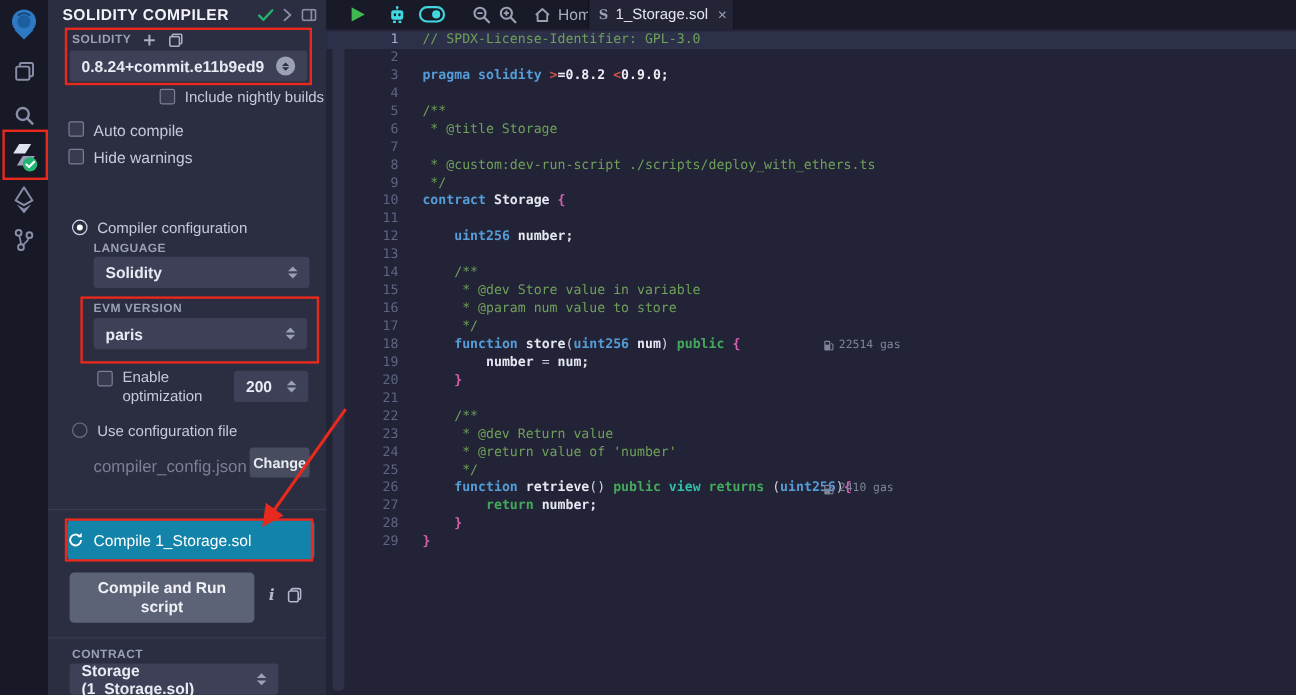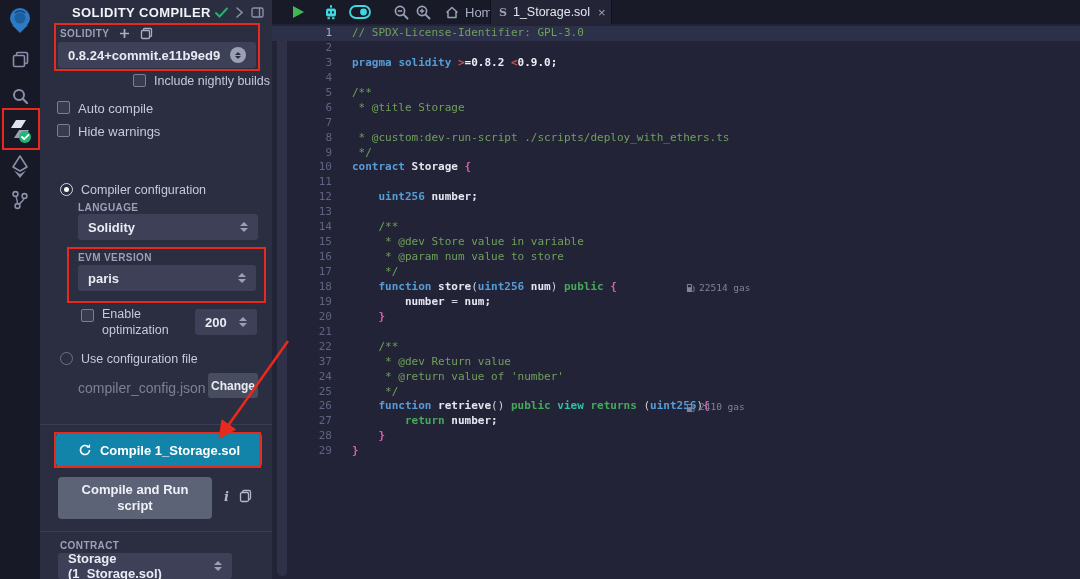--- a/index.html
+++ b/index.html
@@ -4,41 +4,41 @@
 <style>
   *{box-sizing:border-box;margin:0;padding:0}
   html,body{width:1080px;height:579px;overflow:hidden;background:#232435;font-family:"Liberation Sans",sans-serif}
   .abs{position:absolute}
   
   #rail{position:absolute;left:0;top:0;width:40px;height:579px;background:#181927}
   .rail-item{position:absolute;left:0;width:40px;height:34px;display:flex;align-items:center;justify-content:center}
   
   #panel{position:absolute;left:40px;top:0;width:232px;height:579px;background:#2b2d41;font-size:13px;color:#c6c9da}
   #panel-header{position:absolute;top:0;left:0;width:100%;height:24px;display:flex;align-items:center}
-  #panel-title{margin-left:32px;font-size:13px;font-weight:bold;color:#f2f3f8;letter-spacing:.4px}
+  #panel-title{margin-left:12px;font-size:13px;font-weight:bold;color:#f2f3f8;letter-spacing:.4px}
   .hdr-icons{position:absolute;right:8px;top:0;height:24px;display:flex;align-items:center;gap:8px}
   .caps{font-size:10px;font-weight:bold;color:#9aa0b6;letter-spacing:.4px}
   .sel{background:#3d4056;border-radius:3px;height:26px;display:flex;align-items:center;padding:0 10px;color:#e9ebf4;font-size:13px;font-weight:bold;position:absolute;cursor:pointer}
   .sel .grow{flex:1}
   .stepper{width:9px;height:14px;display:flex;flex-direction:column;justify-content:center;gap:2px;align-items:center}
   .stepper i{display:block;width:0;height:0;border-left:4px solid transparent;border-right:4px solid transparent}
   .stepper .up{border-bottom:4px solid #9aa0b5}
   .stepper .dn{border-top:4px solid #9aa0b5}
   .circle-stepper{width:16px;height:16px;border-radius:50%;background:#9ba0b4;display:flex;flex-direction:column;align-items:center;justify-content:center;gap:1px}
   .circle-stepper i{display:block;width:0;height:0;border-left:3px solid transparent;border-right:3px solid transparent}
   .circle-stepper .up{border-bottom:3.5px solid #2b2d41}
   .circle-stepper .dn{border-top:3.5px solid #2b2d41}
   .checkbox{width:13px;height:13px;border:1px solid #7a7f97;border-radius:2px;background:#383b50;flex:none}
   .chk-row{position:absolute;display:flex;align-items:flex-start;gap:8px;font-size:12.5px;color:#c6c9da}
   .radio{width:13px;height:13px;border-radius:50%;flex:none;position:relative}
   .radio.on{border:1.5px solid #d3d7e6}
   .radio.on::after{content:"";position:absolute;left:50%;top:50%;width:5px;height:5px;margin:-2.5px 0 0 -2.5px;border-radius:50%;background:#fff}
   .radio.off{border:1.5px solid #6e7288}
   .divider{position:absolute;left:0;width:100%;height:1px;background:#3a3d52}
-  #compile-btn{position:absolute;left:16px;top:433px;width:206px;height:34px;background:#1283a9;border:none;border-radius:4px;color:#fff;font-size:13px;font-weight:bold;display:flex;align-items:center;justify-content:center;gap:8px;cursor:pointer;font-family:"Liberation Sans",sans-serif}
+  #compile-btn{position:absolute;left:16px;top:433px;width:206px;height:34px;background:#1283a9;border:none;border-radius:4px;color:#fff;font-size:13px;font-weight:normal;display:flex;align-items:center;gap:8px;cursor:pointer;font-family:"Liberation Sans",sans-serif}
   #compile-run-btn{position:absolute;left:18px;top:477px;width:154px;height:42px;background:#5d6377;border:none;border-radius:4px;color:#f0f1f7;font-size:13px;font-weight:bold;line-height:16px;cursor:pointer;font-family:"Liberation Sans",sans-serif}
   #change-btn{position:absolute;left:168px;top:373px;width:50px;height:25px;background:#484c5f;border:none;border-radius:3px;color:#e9ebf4;font-size:12px;font-weight:bold;cursor:pointer;font-family:"Liberation Sans",sans-serif}
   
   #editor-col{position:absolute;left:272px;top:0;right:0;height:579px;background:#222336}
   #toolbar{position:absolute;left:0;top:0;right:0;height:24px;background:#191a27;display:flex;align-items:center}
   .tb-item{display:flex;align-items:center;justify-content:center;height:24px;cursor:pointer}
   #home-tab{display:flex;align-items:center;gap:6px;color:#a7adc2;font-size:13px;margin-left:14px;cursor:pointer}
   #file-tab{position:absolute;left:218px;top:0;width:122px;height:24px;background:#232536;border-left:1px solid #10111c;border-right:1px solid #10111c;display:flex;align-items:center;gap:6px;padding:0 8px;cursor:pointer}
   #file-tab .s-ic{color:#9aa0b5;font-weight:bold;font-size:11px;font-family:"DejaVu Serif",serif}
   #file-tab .title{color:#e3e6f0;font-size:12.5px}
@@ -318,21 +318,21 @@
       <div class="cl"><span class="ln">17</span><span class="codetxt"><span class="t-cm">     */</span></span></div>
       <div class="cl"><span class="ln">18</span><span class="codetxt"><span class="t-pl">    </span><span class="t-kw">function</span><span class="t-pl"> </span><span class="t-id">store</span><span class="t-pl">(</span><span class="t-kw">uint256</span><span class="t-pl"> </span><span class="t-id">num</span><span class="t-pl">) </span><span class="t-gr">public</span><span class="t-pl"> </span><span class="t-br">{</span></span><span class="gas"><svg width="9" height="10" viewBox="0 0 10 11">
             <rect x="1" y="1" width="5.6" height="9" rx="1" fill="#7e8499"></rect>
             <rect x="2.1" y="2.2" width="3.4" height="2.4" fill="#222336"></rect>
             <path d="M7.4 3.4 L9 4.6 V8.6 a1 1 0 0 1 -2 0" fill="none" stroke="#7e8499" stroke-width="1"></path>
           </svg><span>22514 gas</span></span></div>
       <div class="cl"><span class="ln">19</span><span class="codetxt"><span class="t-pl">        </span><span class="t-id">number</span><span class="t-pl"> = </span><span class="t-id">num;</span></span></div>
       <div class="cl"><span class="ln">20</span><span class="codetxt"><span class="t-pl">    </span><span class="t-br">}</span></span></div>
       <div class="cl"><span class="ln">21</span><span class="codetxt"></span></div>
       <div class="cl"><span class="ln">22</span><span class="codetxt"><span class="t-cm">    /**</span></span></div>
-      <div class="cl"><span class="ln">37</span><span class="codetxt"><span class="t-cm">     * @dev Return value</span></span></div>
+      <div class="cl"><span class="ln">23</span><span class="codetxt"><span class="t-cm">     * @dev Return value</span></span></div>
       <div class="cl"><span class="ln">24</span><span class="codetxt"><span class="t-cm">     * @return value of 'number'</span></span></div>
       <div class="cl"><span class="ln">25</span><span class="codetxt"><span class="t-cm">     */</span></span></div>
       <div class="cl"><span class="ln">26</span><span class="codetxt"><span class="t-pl">    </span><span class="t-kw">function</span><span class="t-pl"> </span><span class="t-id">retrieve</span><span class="t-pl">() </span><span class="t-gr">public</span><span class="t-pl"> </span><span class="t-te">view</span><span class="t-pl"> </span><span class="t-gr">returns</span><span class="t-pl"> (</span><span class="t-kw">uint256</span><span class="t-pl">)</span><span class="t-br">{</span></span><span class="gas"><svg width="9" height="10" viewBox="0 0 10 11">
             <rect x="1" y="1" width="5.6" height="9" rx="1" fill="#7e8499"></rect>
             <rect x="2.1" y="2.2" width="3.4" height="2.4" fill="#222336"></rect>
             <path d="M7.4 3.4 L9 4.6 V8.6 a1 1 0 0 1 -2 0" fill="none" stroke="#7e8499" stroke-width="1"></path>
           </svg><span>2410 gas</span></span></div>
       <div class="cl"><span class="ln">27</span><span class="codetxt"><span class="t-pl">        </span><span class="t-gr">return</span><span class="t-pl"> </span><span class="t-id">number;</span></span></div>
       <div class="cl"><span class="ln">28</span><span class="codetxt"><span class="t-pl">    </span><span class="t-br">}</span></span></div>
       <div class="cl"><span class="ln">29</span><span class="codetxt"><span class="t-br">}</span></span></div>

